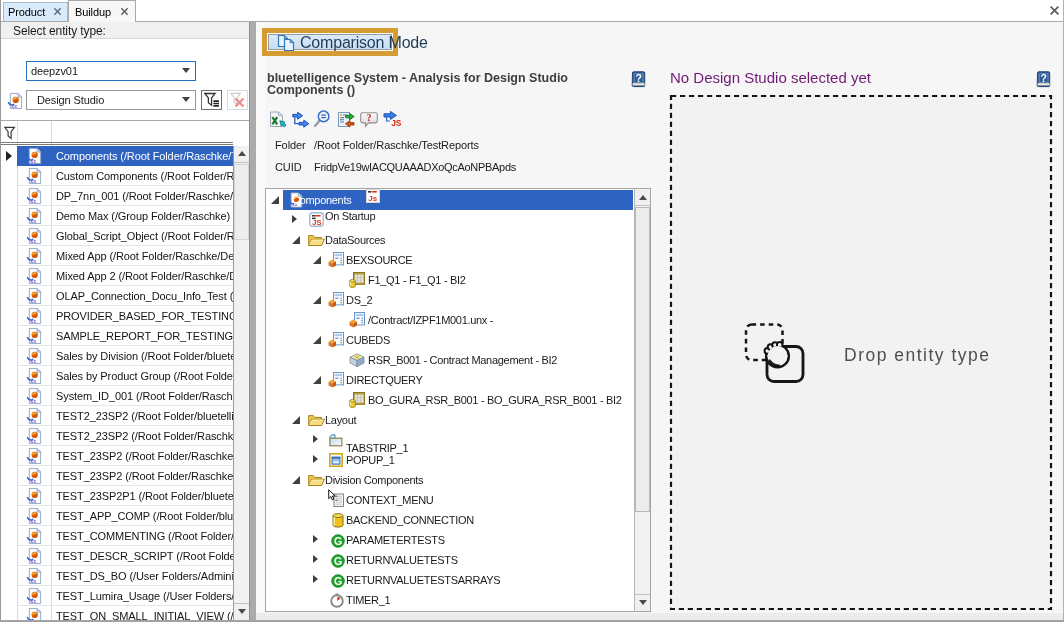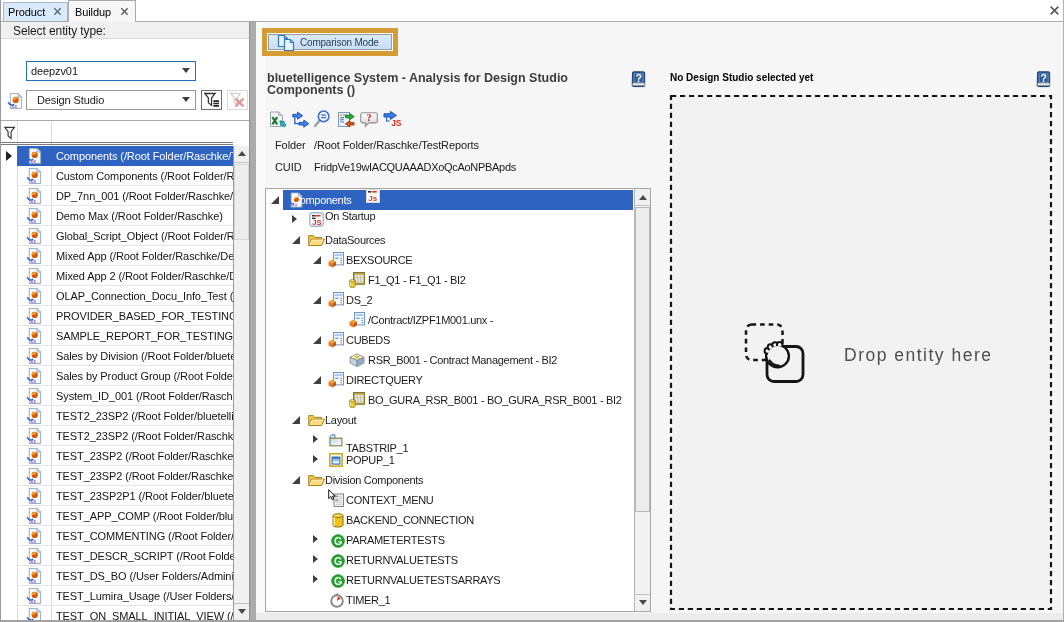--- a/index.html
+++ b/index.html
@@ -96,21 +96,21 @@
 <div class="abs t12" style="left:56px;top:186px;width:177px;overflow:hidden;color:#141414">DP_7nn_001 (/Root Folder/Raschke/Test)</div>
 <div class="abs" style="left:18px;top:225px;width:215px;height:1px;background:#e6e6e6"></div>
 <svg style="position:absolute;left:26px;top:207px" width="17" height="18" viewBox="0 0 18 19">
 <path d="M3.5 1.5 h8.2 l3.8 3.8 V17.5 H3.5 Z" fill="#fdfdfd" stroke="#8fa8c8" stroke-width="1"></path>
 <path d="M11.7 1.5 v3.8 h3.8 Z" fill="#e9eff7" stroke="#8fa8c8" stroke-width="1"></path>
 <circle cx="9.2" cy="8.4" r="3.3" fill="#d85808"></circle>
 <path d="M6.6 7.2 a3.3 3.3 0 0 1 5 -1 l-5 2.6 Z" fill="#f8b33c"></path>
 <path d="M1.2 10.8 c2.2 3.4 4.4 3.8 6.4 1.8" fill="none" stroke="#3366cc" stroke-width="1.6"></path>
 <text x="4.6" y="16.4" font-family="'Liberation Sans',sans-serif" font-size="5.4" font-weight="bold" fill="#7a5acc">xx</text>
 </svg>
-<div class="abs t12" style="left:56px;top:206px;width:177px;overflow:hidden;color:#141414">Demo Max (/Root Folder/Raschke)</div>
+<div class="abs t12" style="left:56px;top:206px;width:177px;overflow:hidden;color:#141414">Demo Max (/Group Folder/Raschke)</div>
 <div class="abs" style="left:18px;top:245px;width:215px;height:1px;background:#e6e6e6"></div>
 <svg style="position:absolute;left:26px;top:227px" width="17" height="18" viewBox="0 0 18 19">
 <path d="M3.5 1.5 h8.2 l3.8 3.8 V17.5 H3.5 Z" fill="#fdfdfd" stroke="#8fa8c8" stroke-width="1"></path>
 <path d="M11.7 1.5 v3.8 h3.8 Z" fill="#e9eff7" stroke="#8fa8c8" stroke-width="1"></path>
 <circle cx="9.2" cy="8.4" r="3.3" fill="#d85808"></circle>
 <path d="M6.6 7.2 a3.3 3.3 0 0 1 5 -1 l-5 2.6 Z" fill="#f8b33c"></path>
 <path d="M1.2 10.8 c2.2 3.4 4.4 3.8 6.4 1.8" fill="none" stroke="#3366cc" stroke-width="1.6"></path>
 <text x="4.6" y="16.4" font-family="'Liberation Sans',sans-serif" font-size="5.4" font-weight="bold" fill="#7a5acc">xx</text>
 </svg>
 <div class="abs t12" style="left:56px;top:226px;width:177px;overflow:hidden;color:#141414">Global_Script_Object (/Root Folder/Raschke)</div>
@@ -314,21 +314,21 @@
 <div class="abs" style="left:250px;top:22px;width:6px;height:599px;background:#ababab"></div>
 <div class="abs" style="left:256px;top:22px;width:9px;height:590px;background:#fafafa"></div>
 <div class="abs" style="left:262px;top:28px;width:136px;height:28px;background:#fff;border:5px solid #d49c32"></div>
 <div class="abs" style="left:268px;top:34px;width:124px;height:16px;background:linear-gradient(#dbeaf9,#c9def4);border:1px solid #9a9a9a"></div>
 <svg style="position:absolute;left:277px;top:34px" width="20" height="17" viewBox="0 0 20 17">
 <path d="M1.5 1.5 H7.2 L10.5 4.6 V12.5 H1.5 Z" fill="#e8f2fa" stroke="#2f7ab8" stroke-width="1.2"></path>
 <path d="M7.2 1.5 V4.6 H10.5 Z" fill="#bcd8ec" stroke="#2f7ab8" stroke-width="1"></path>
 <path d="M7.5 5.5 H13.2 L16.5 8.6 V16.5 H7.5 Z" fill="#e8f2fa" stroke="#2f7ab8" stroke-width="1.2"></path>
 <path d="M13.2 5.5 V8.6 H16.5 Z" fill="#bcd8ec" stroke="#2f7ab8" stroke-width="1"></path>
 </svg>
-<div class="abs t12" style="left:300px;top:34px;line-height:17px;color:#1f3b55;font-size:10px;letter-spacing:-0.2px">Comparison Mode</div>
+<div class="abs t12" style="left:300px;top:34px;line-height:17px;color:#1f3b55;font-size:16px;letter-spacing:-0.2px">Comparison Mode</div>
 <div class="abs" style="left:267px;top:72px;width:330px;font-size:12.5px;line-height:12px;font-weight:bold;color:#3d3d3d">bluetelligence System - Analysis for Design Studio<br>Components ()</div>
 <svg style="position:absolute;left:630px;top:71px" width="16" height="17" viewBox="0 0 16 17">
 <path d="M2.5 1.8 Q2.5 0.8 3.5 0.8 H13.7 Q14.7 0.8 14.7 1.8 V14.6 Q14.7 15.6 13.7 15.6 H3.5 Q2.5 15.6 2.2 14.6 Z" fill="#2d5c99" stroke="#1d4473" stroke-width="1"></path>
 <rect x="4.2" y="2.6" width="8.8" height="9" fill="none" stroke="#6d8cb5" stroke-width="1"></rect>
 <rect x="2.6" y="12.2" width="12" height="2.2" fill="#f0ead2"></rect>
 <text x="8.6" y="11" text-anchor="middle" font-family="'Liberation Sans',sans-serif" font-size="10.5" font-weight="bold" fill="#fff">?</text>
 </svg>
 <svg style="position:absolute;left:269px;top:111px" width="18" height="17" viewBox="0 0 18 17">
 <path d="M1.5 1 H9.5 L13.5 4.6 V15.5 H1.5 Z" fill="#f4f4f4" stroke="#9aa6b2" stroke-width="1"></path>
 <path d="M9.5 1 V4.6 H13.5 Z" fill="#dde4ea" stroke="#9aa6b2" stroke-width="0.8"></path>
@@ -583,21 +583,21 @@
 <div class="abs t12" style="left:346px;top:590px;color:#1a1a1a;letter-spacing:-0.3px">TIMER_1</div>
 <svg style="position:absolute;left:328px;top:489px;z-index:40" width="9" height="13" viewBox="0 0 9 13">
 <path d="M0.7 0.8 V9.6 L2.9 7.5 L4.2 10.8 L5.8 10.1 L4.5 7 H7.3 Z" fill="#fff" stroke="#000" stroke-width="0.9"></path>
 </svg>
 <div class="abs" style="left:634px;top:189px;width:16px;height:422px;background:#f2f2f2;border-left:1px solid #b5b5b5"></div>
 <div class="abs" style="left:635px;top:190px;width:15px;height:16px;background:#f0f0f0;border-bottom:1px solid #c2c2c2"></div>
 <div style="position:absolute;left:638.5px;top:195px;width:0;height:0;border-left:4px solid transparent;border-right:4px solid transparent;border-bottom:5px solid #4a4a4a"></div>
 <div class="abs" style="left:635px;top:207px;width:15px;height:305px;background:#ececec;border:1px solid #b9b9b9"></div>
 <div class="abs" style="left:635px;top:594px;width:15px;height:17px;background:#f0f0f0;border-top:1px solid #c2c2c2"></div>
 <div style="position:absolute;left:638.5px;top:600px;width:0;height:0;border-left:4px solid transparent;border-right:4px solid transparent;border-top:5px solid #4a4a4a"></div>
-<div class="abs" style="left:670px;top:70px;font-size:10px;font-weight:bold;color:#000000;line-height:16px;white-space:nowrap">No Design Studio selected yet</div>
+<div class="abs" style="left:670px;top:70px;font-size:15px;font-weight:normal;color:#701a75;line-height:16px;white-space:nowrap">No Design Studio selected yet</div>
 <svg style="position:absolute;left:1035px;top:71px" width="16" height="17" viewBox="0 0 16 17">
 <path d="M2.5 1.8 Q2.5 0.8 3.5 0.8 H13.7 Q14.7 0.8 14.7 1.8 V14.6 Q14.7 15.6 13.7 15.6 H3.5 Q2.5 15.6 2.2 14.6 Z" fill="#2d5c99" stroke="#1d4473" stroke-width="1"></path>
 <rect x="4.2" y="2.6" width="8.8" height="9" fill="none" stroke="#6d8cb5" stroke-width="1"></rect>
 <rect x="2.6" y="12.2" width="12" height="2.2" fill="#f0ead2"></rect>
 <text x="8.6" y="11" text-anchor="middle" font-family="'Liberation Sans',sans-serif" font-size="10.5" font-weight="bold" fill="#fff">?</text>
 </svg>
 <div class="abs" style="left:670px;top:95px;width:382px;height:515px;background:#f2f2f3"></div>
 <svg style="position:absolute;left:669px;top:94px" width="384" height="517" viewBox="0 0 384 517">
 <rect x="2" y="2" width="380" height="513" fill="none" stroke="#151515" stroke-width="2.2" stroke-dasharray="5.2 3.8"></rect>
   </svg>
@@ -605,12 +605,12 @@
 <rect x="2" y="2.5" width="36.5" height="35.5" rx="5.5" fill="none" stroke="#151515" stroke-width="2.5" stroke-dasharray="4.6 4"></rect>
 <rect x="23" y="24.5" width="36" height="35" rx="7" fill="#f2f2f3" stroke="#151515" stroke-width="2.8"></rect>
 <circle cx="33.5" cy="34" r="11.3" fill="#f2f2f3" stroke="#151515" stroke-width="2.5"></circle>
 <circle cx="23.4" cy="28.9" r="2.8" fill="#f2f2f3" stroke="#151515" stroke-width="2"></circle>
     <circle cx="26.5" cy="25.1" r="2.8" fill="#f2f2f3" stroke="#151515" stroke-width="2"></circle>
     <circle cx="31.0" cy="23.0" r="2.8" fill="#f2f2f3" stroke="#151515" stroke-width="2"></circle>
     <circle cx="35.7" cy="22.9" r="2.8" fill="#f2f2f3" stroke="#151515" stroke-width="2"></circle>
 <circle cx="33.5" cy="34" r="10" fill="#f2f2f3"></circle>
 <path d="M25.5 38.5 Q29.5 44 35 43.5" fill="none" stroke="#151515" stroke-width="2.2" stroke-linecap="round"></path>
 </svg>
-<div class="abs" style="left:844px;top:345px;font-size:17.5px;letter-spacing:1.5px;color:#4f4f4f;line-height:20px;white-space:nowrap">Drop entity here</div>
+<div class="abs" style="left:844px;top:345px;font-size:17.5px;letter-spacing:1.5px;color:#4f4f4f;line-height:20px;white-space:nowrap">Drop entity type</div>
 </body></html>

